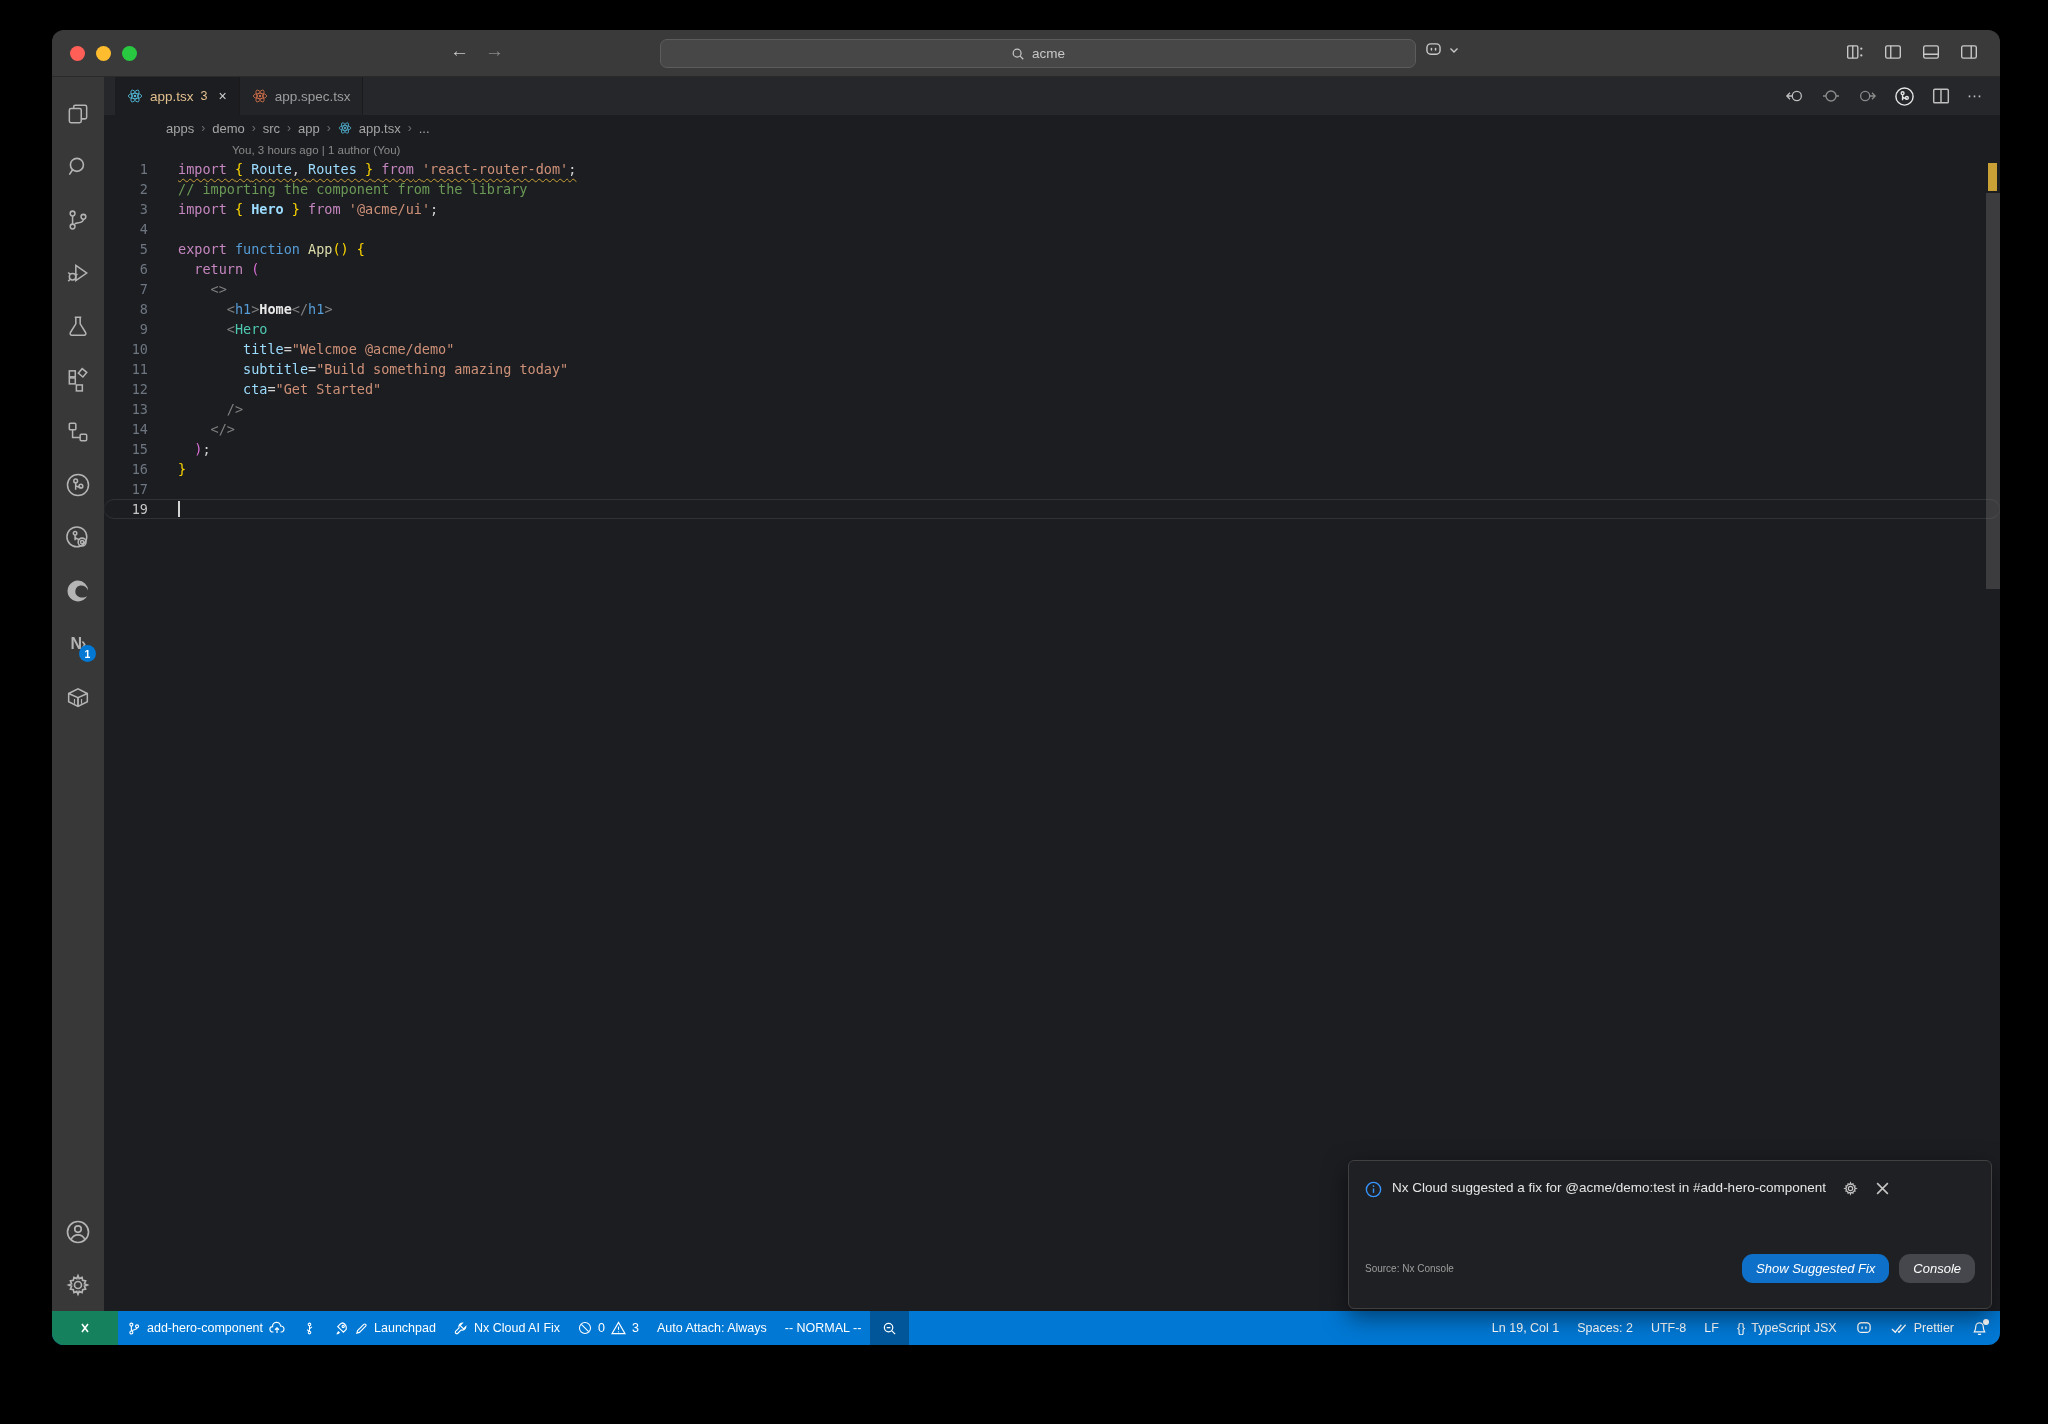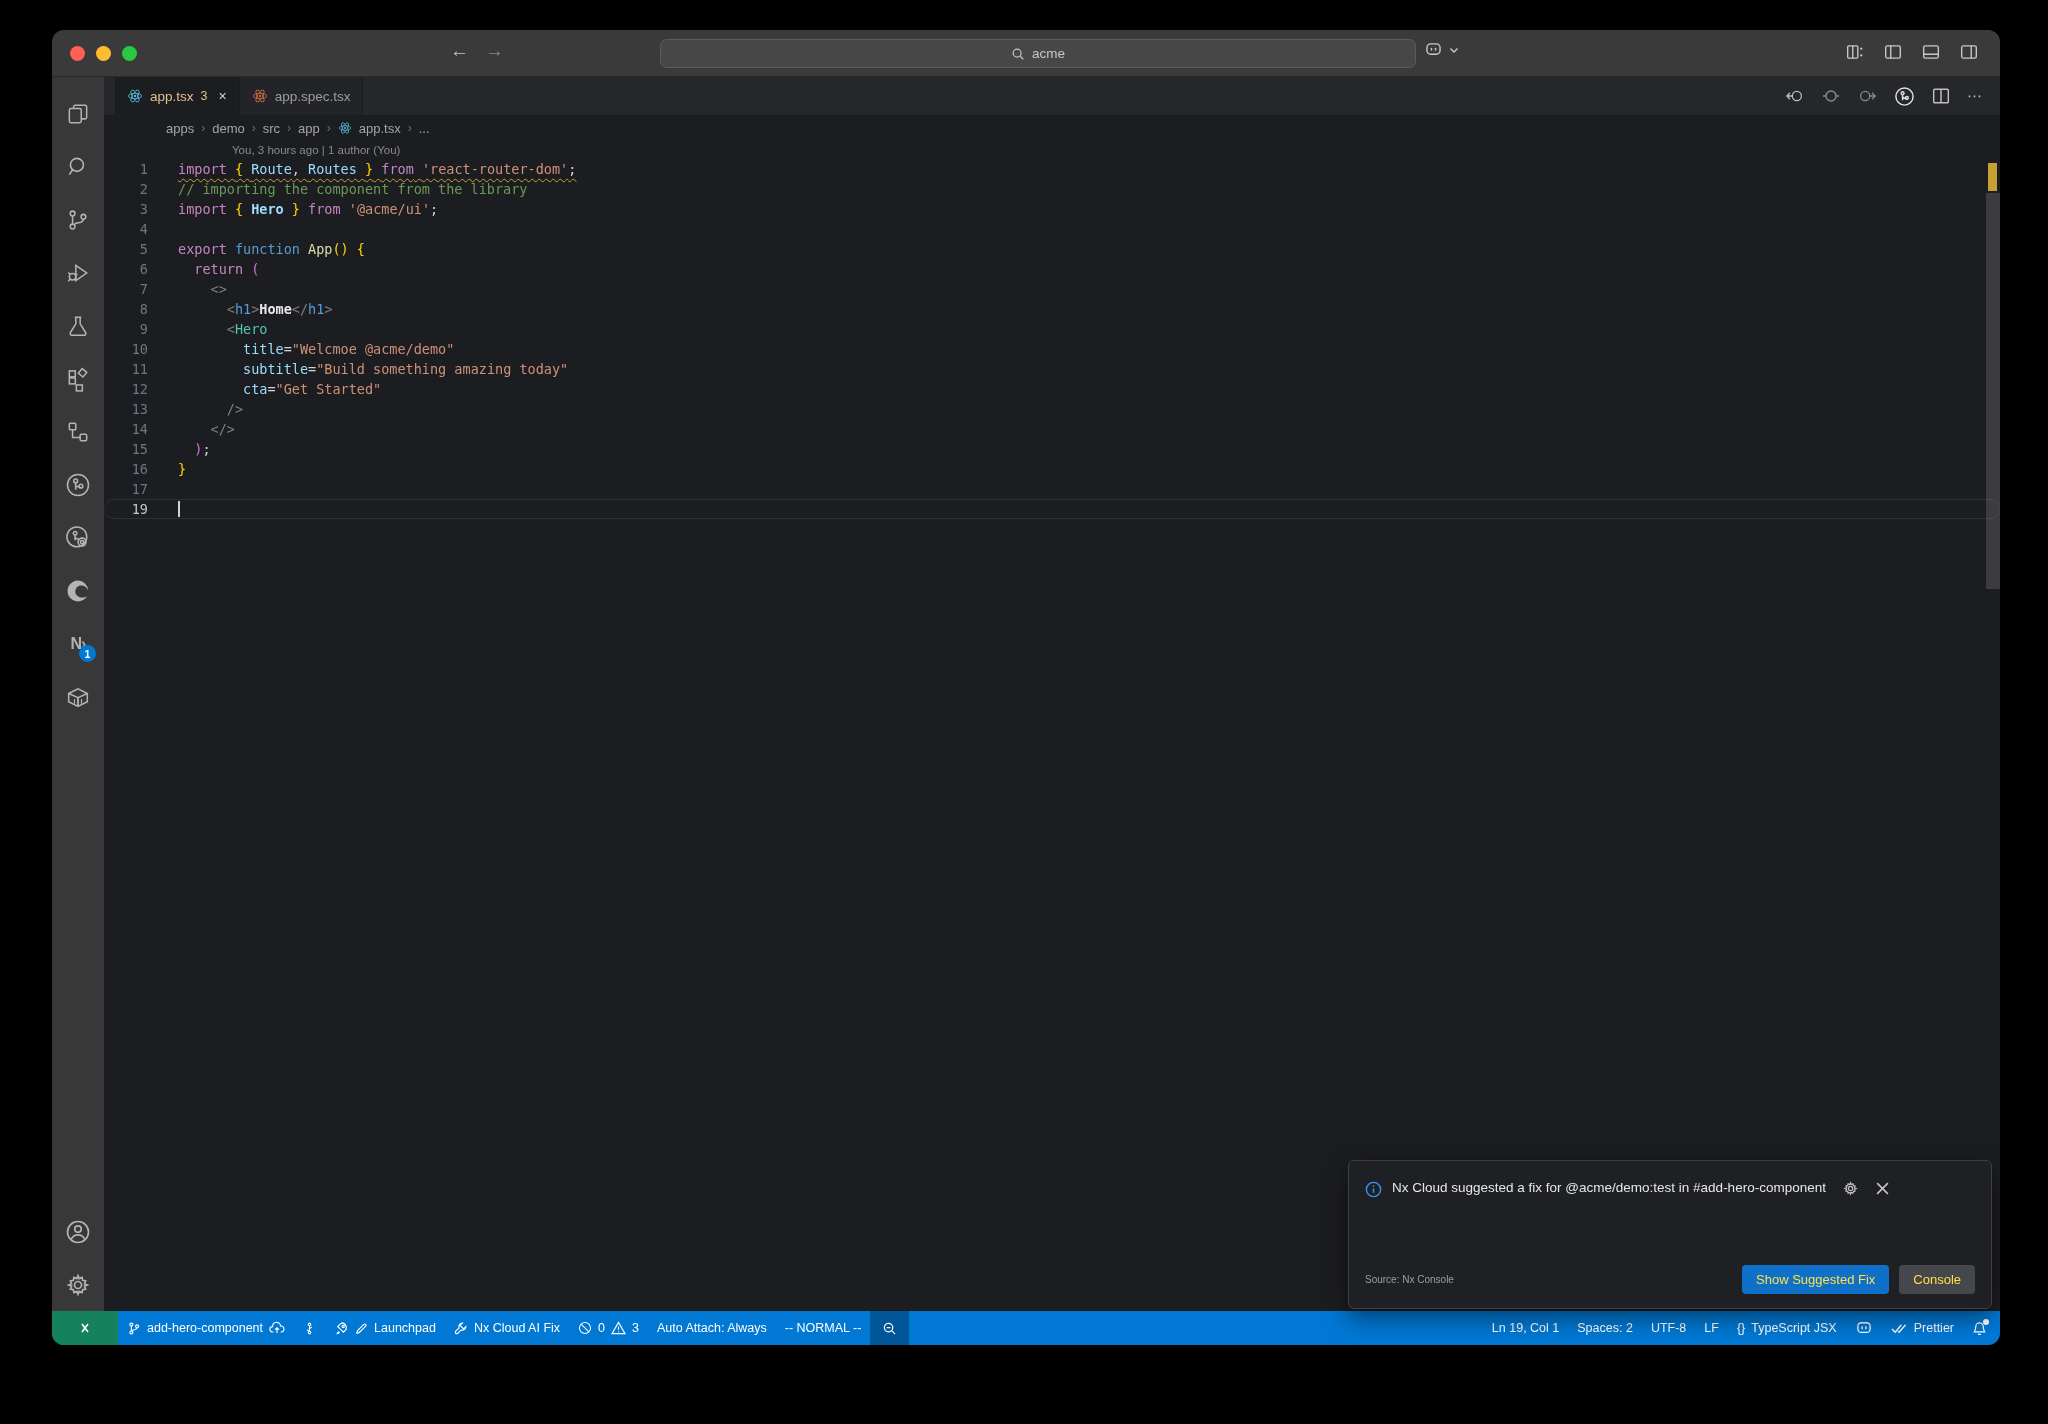--- a/index.html
+++ b/index.html
@@ -74,30 +74,30 @@
   .tok-fn{color:#dcdcaa}.tok-tx{color:#e8e8e8;font-weight:600}
 
   .scrollbar { position:absolute; top:0; right:0; width:14px; bottom:0; }
   .sb-thumb { position:absolute; top:34px; right:0; width:14px; height:396px;
     background:rgba(120,120,120,.35); }
   .sb-warn { position:absolute; top:4px; left:2px; width:9px; height:28px; background:#c8a036; }
 
   
   .toast { position:absolute; right:8px; bottom:36px; width:644px; height:149px;
     background:#1f2023; border:1px solid #404040; border-radius:6px;
-    box-shadow:0 8px 24px rgba(0,0,0,.5); padding:16px 16px 14px 16px; z-index:5;
+    box-shadow:0 8px 24px rgba(0,0,0,.5); padding:16px 16px 25px 16px; z-index:5;
     display:flex; flex-direction:column; justify-content:space-between; }
   .toast-top { display:flex; gap:10px; }
   .toast-msg { flex:1; color:#e6e6e6; font-size:13.5px; line-height:22px; max-width:440px; }
   .toast-icons { display:flex; gap:16px; color:#c5c5c5; }
   .toast-bottom { display:flex; align-items:center; }
   .toast-src { color:#9d9d9d; font-size:10px; }
   .toast-btns { margin-left:auto; display:flex; gap:10px; }
-  .btn { font-size:13px; padding:7px 14px; border-radius:4px; border:none; color:#fde047;
-    font-family:inherit; }
+  .btn { font-size:13px; padding:7px 14px; border-radius:11px; border:none; color:#ffffff;
+    font-family:inherit;font-style:italic; }
   .btn.primary { background:#0e70c8; }
   .btn.secondary { background:#45474c; }
 
   
   .statusbar { height:34px; flex:0 0 34px; background:#0078d4; display:flex; align-items:stretch;
     color:#fff; font-size:12.5px; }
   .sb-remote { width:66px; background:#16825d; display:flex; align-items:center; justify-content:center; }
   .sb-item { display:flex; align-items:center; gap:6px; padding:0 9px; }
   .sb-left { display:flex; align-items:stretch; }
   .sb-right { margin-left:auto; display:flex; align-items:stretch; padding-right:4px; }

